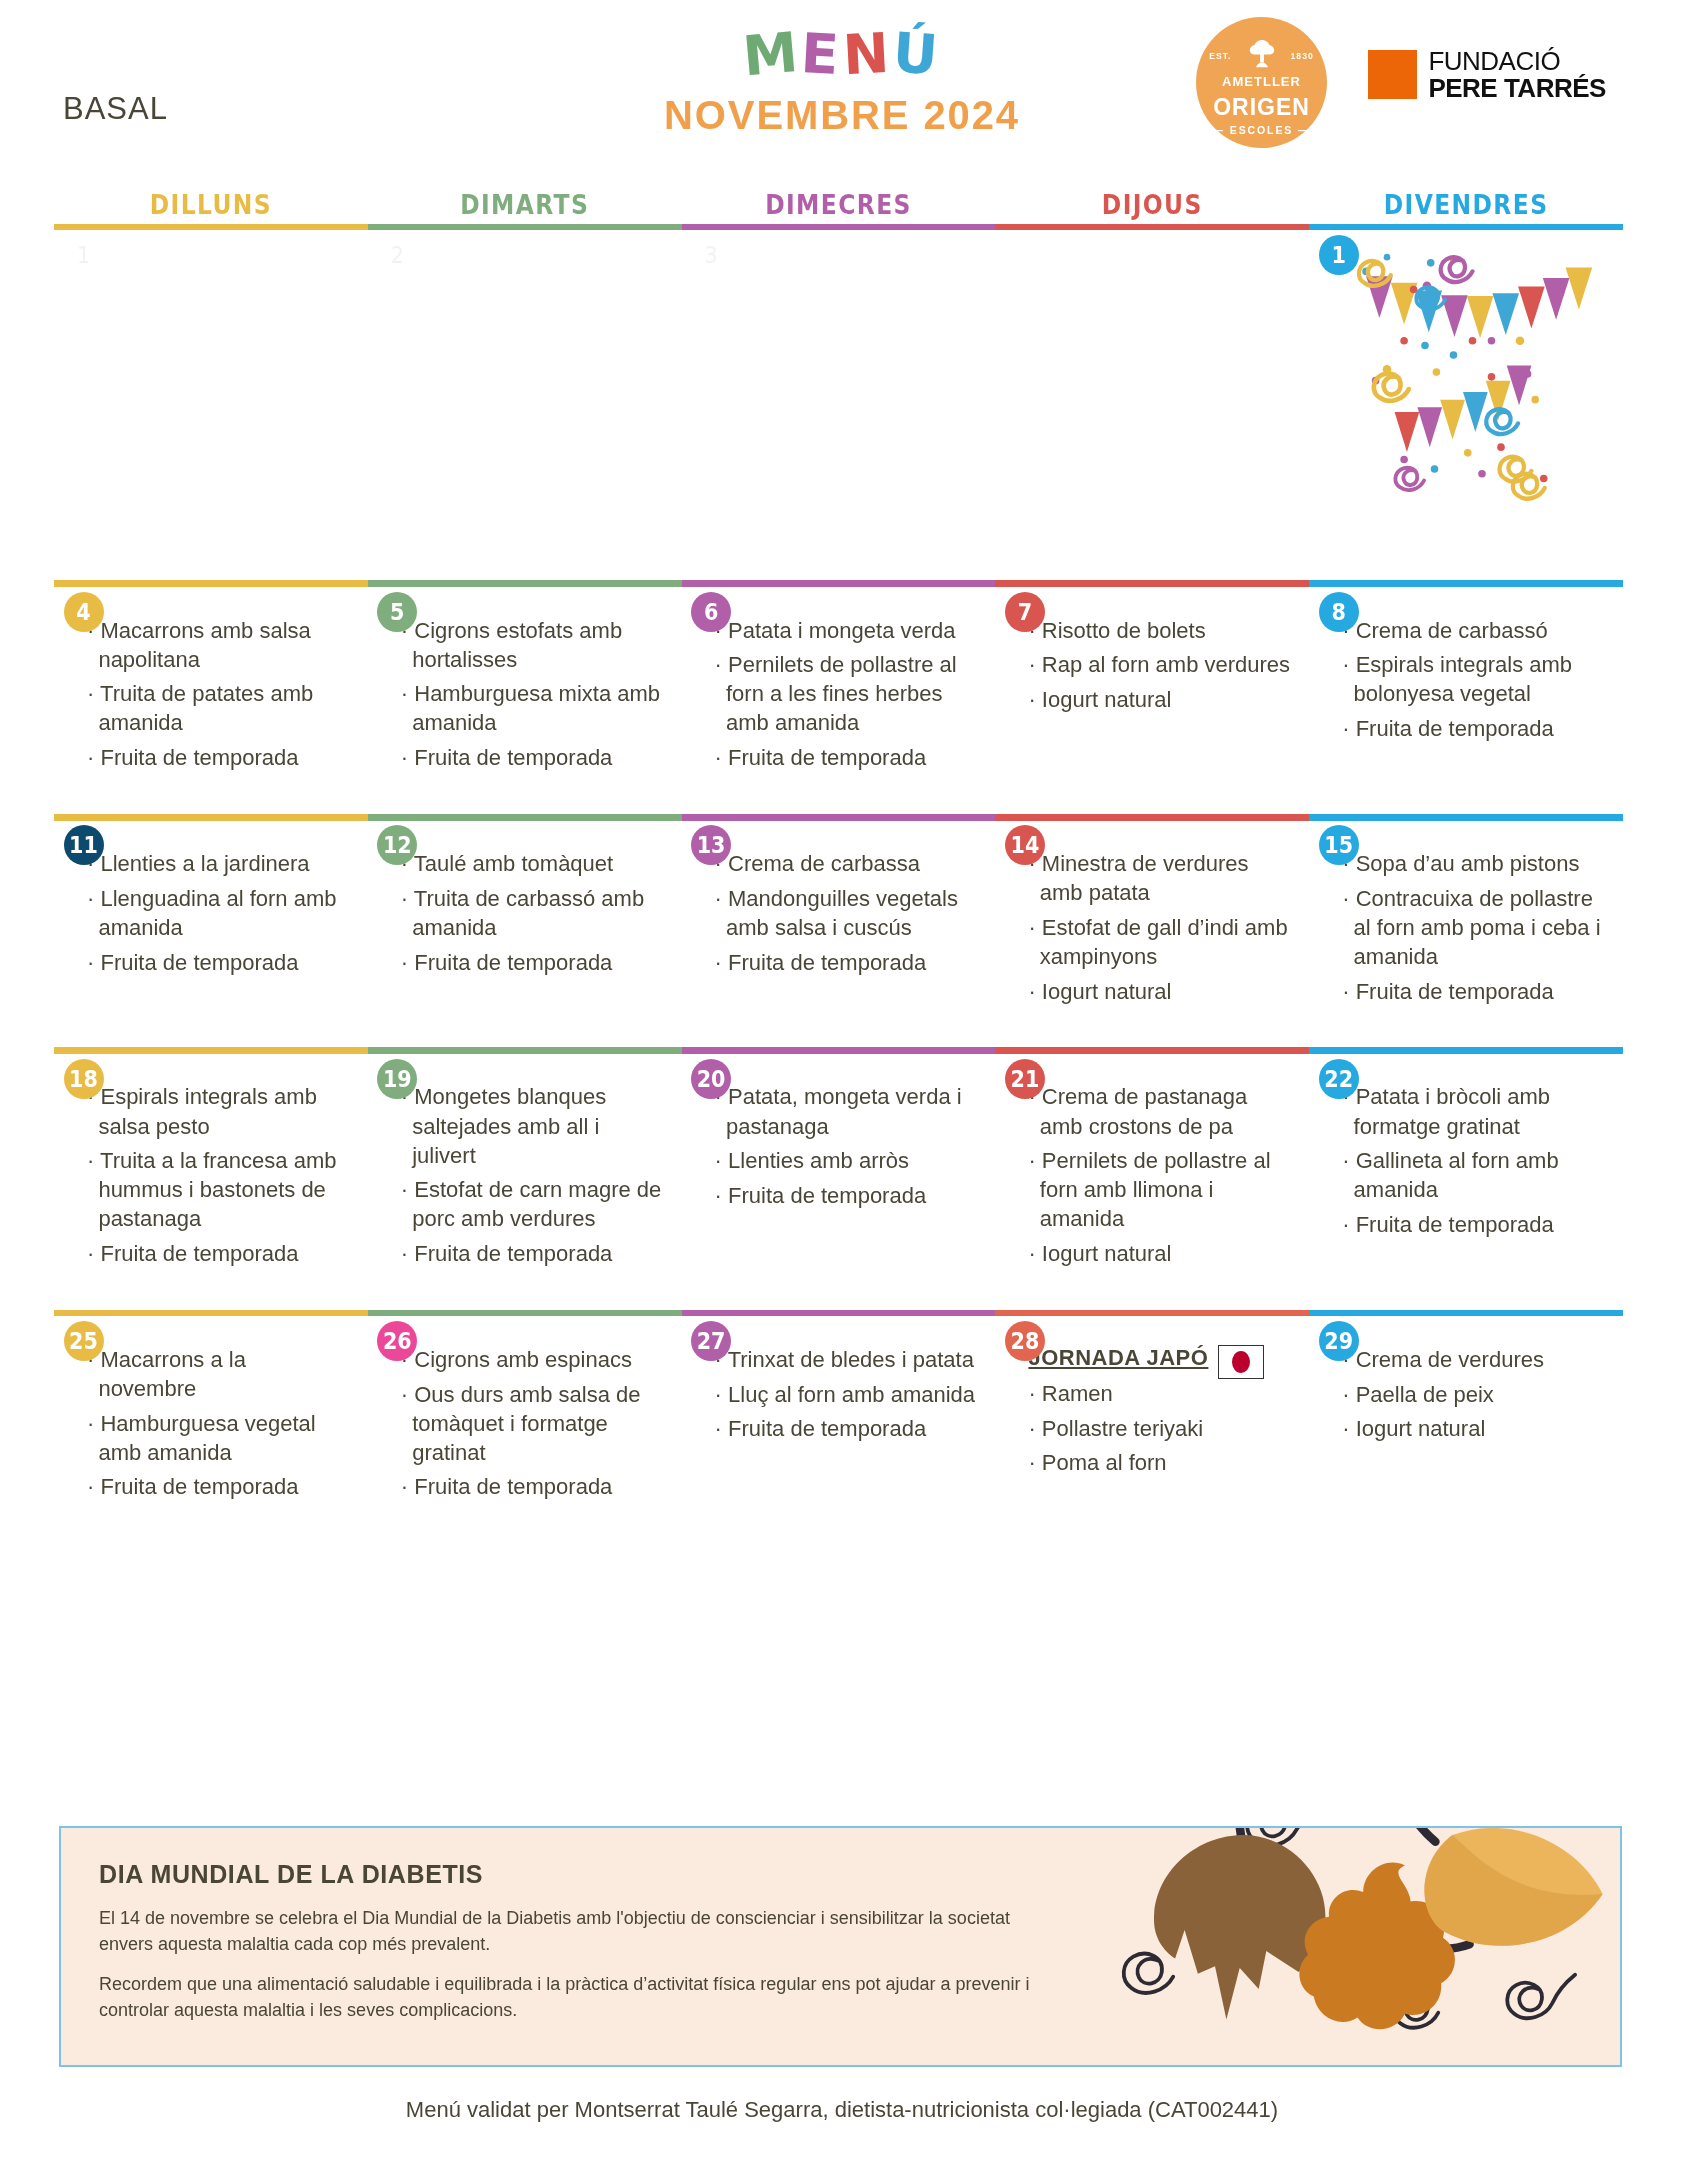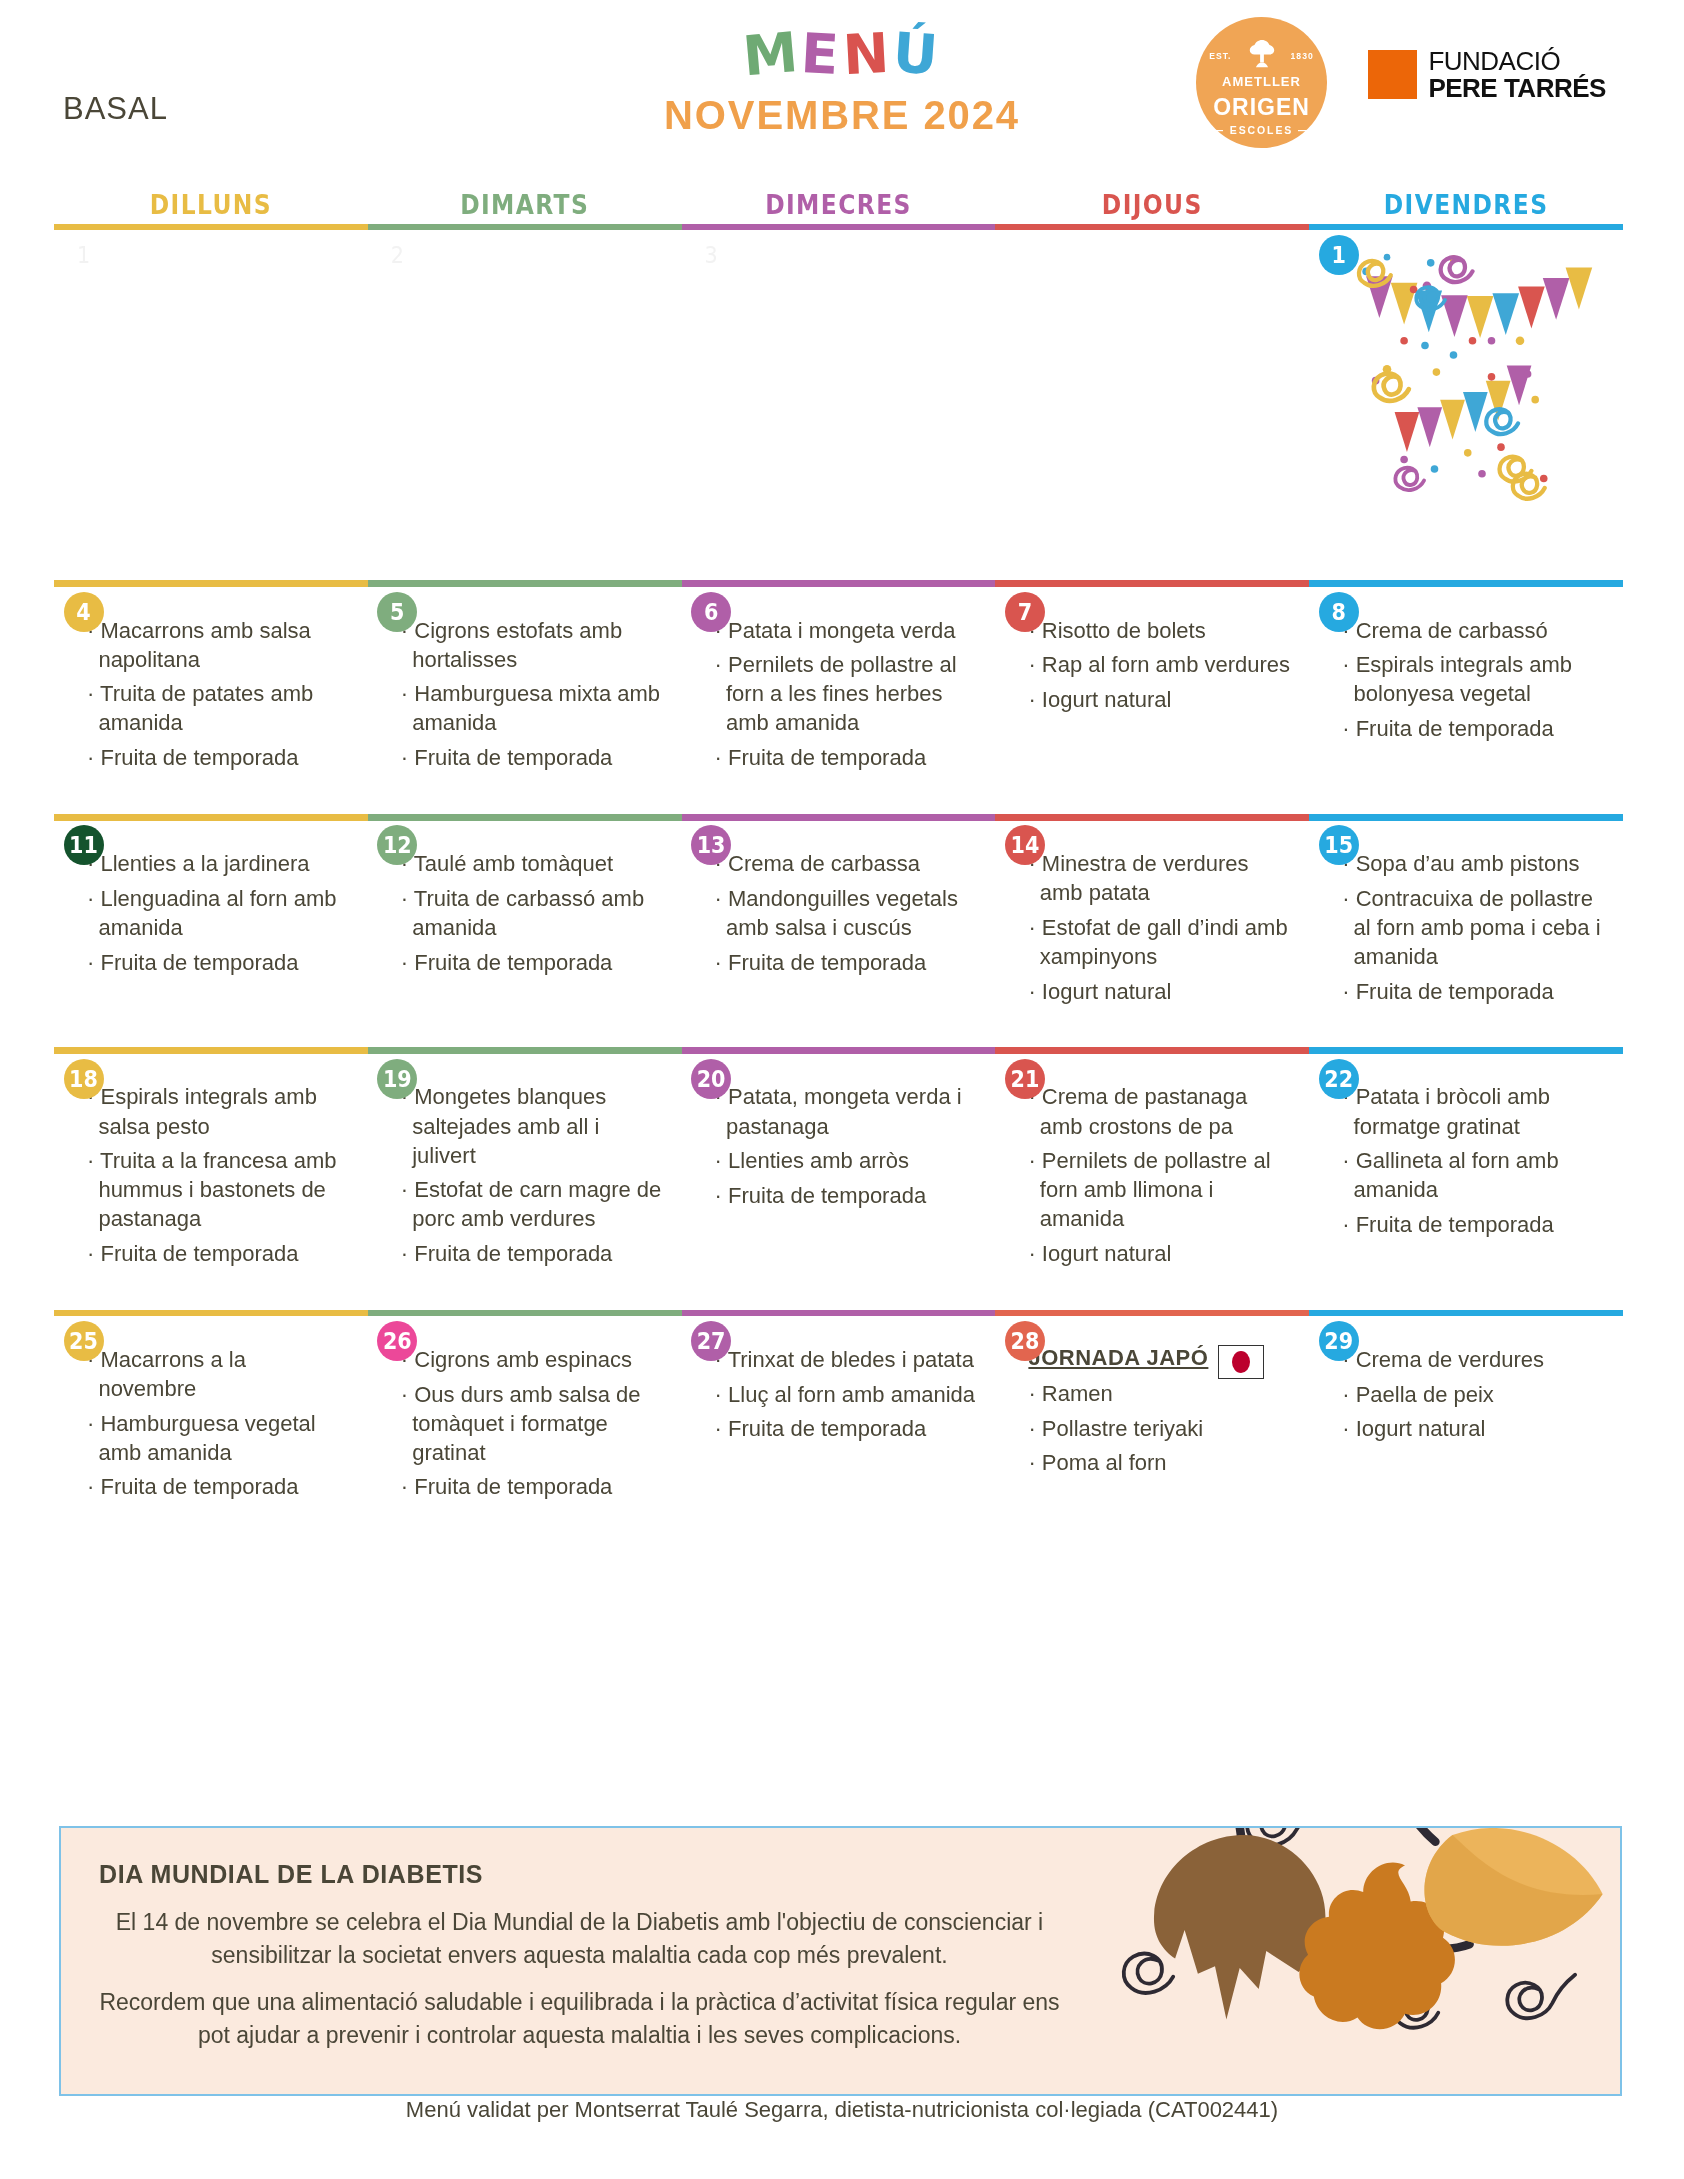--- a/index.html
+++ b/index.html
@@ -226,26 +226,25 @@
     overflow: hidden;
   }
   .info-title {
     font-size: 25px;
     font-weight: bold;
     letter-spacing: 0.6px;
     margin-bottom: 17px;
     color: #4a4637;
   }
   .info-p {
-    font-size: 23px;
+    font-size: 18px;
     line-height: 1.42;
     max-width: 961px;
     margin-bottom: 15px;
     color: #4a4637;
-    text-align: center;
   }
   .leaves {
     position: absolute;
     right: -3.8px;
     top: -105px;
     width: 533px;
     height: 361px;
     pointer-events: none;
   }
 
@@ -439,21 +438,21 @@
         <div class="week-spacer"></div>
         <div class="week-bars">
           <div class="bar" style="background: rgb(232, 188, 68);"></div>
           <div class="bar" style="background: rgb(127, 173, 126);"></div>
           <div class="bar" style="background: rgb(176, 95, 168);"></div>
           <div class="bar" style="background: rgb(217, 85, 79);"></div>
           <div class="bar" style="background: rgb(38, 169, 224);"></div>
         </div>
         <div class="week">
           <div class="cell">
-            <div class="daynum" style="background: #14532d;">11</div>
+            <div class="daynum" style="background: #0c4a6e;">11</div>
             <div class="dish">Llenties a la jardinera</div>
             <div class="dish">Llenguadina al forn amb amanida</div>
             <div class="dish">Fruita de temporada</div>
           </div>
           <div class="cell">
             <div class="daynum" style="background: rgb(127, 173, 126);">12</div>
             <div class="dish">Taulé amb tomàquet</div>
             <div class="dish">Truita de carbassó amb amanida</div>
             <div class="dish">Fruita de temporada</div>
           </div>

